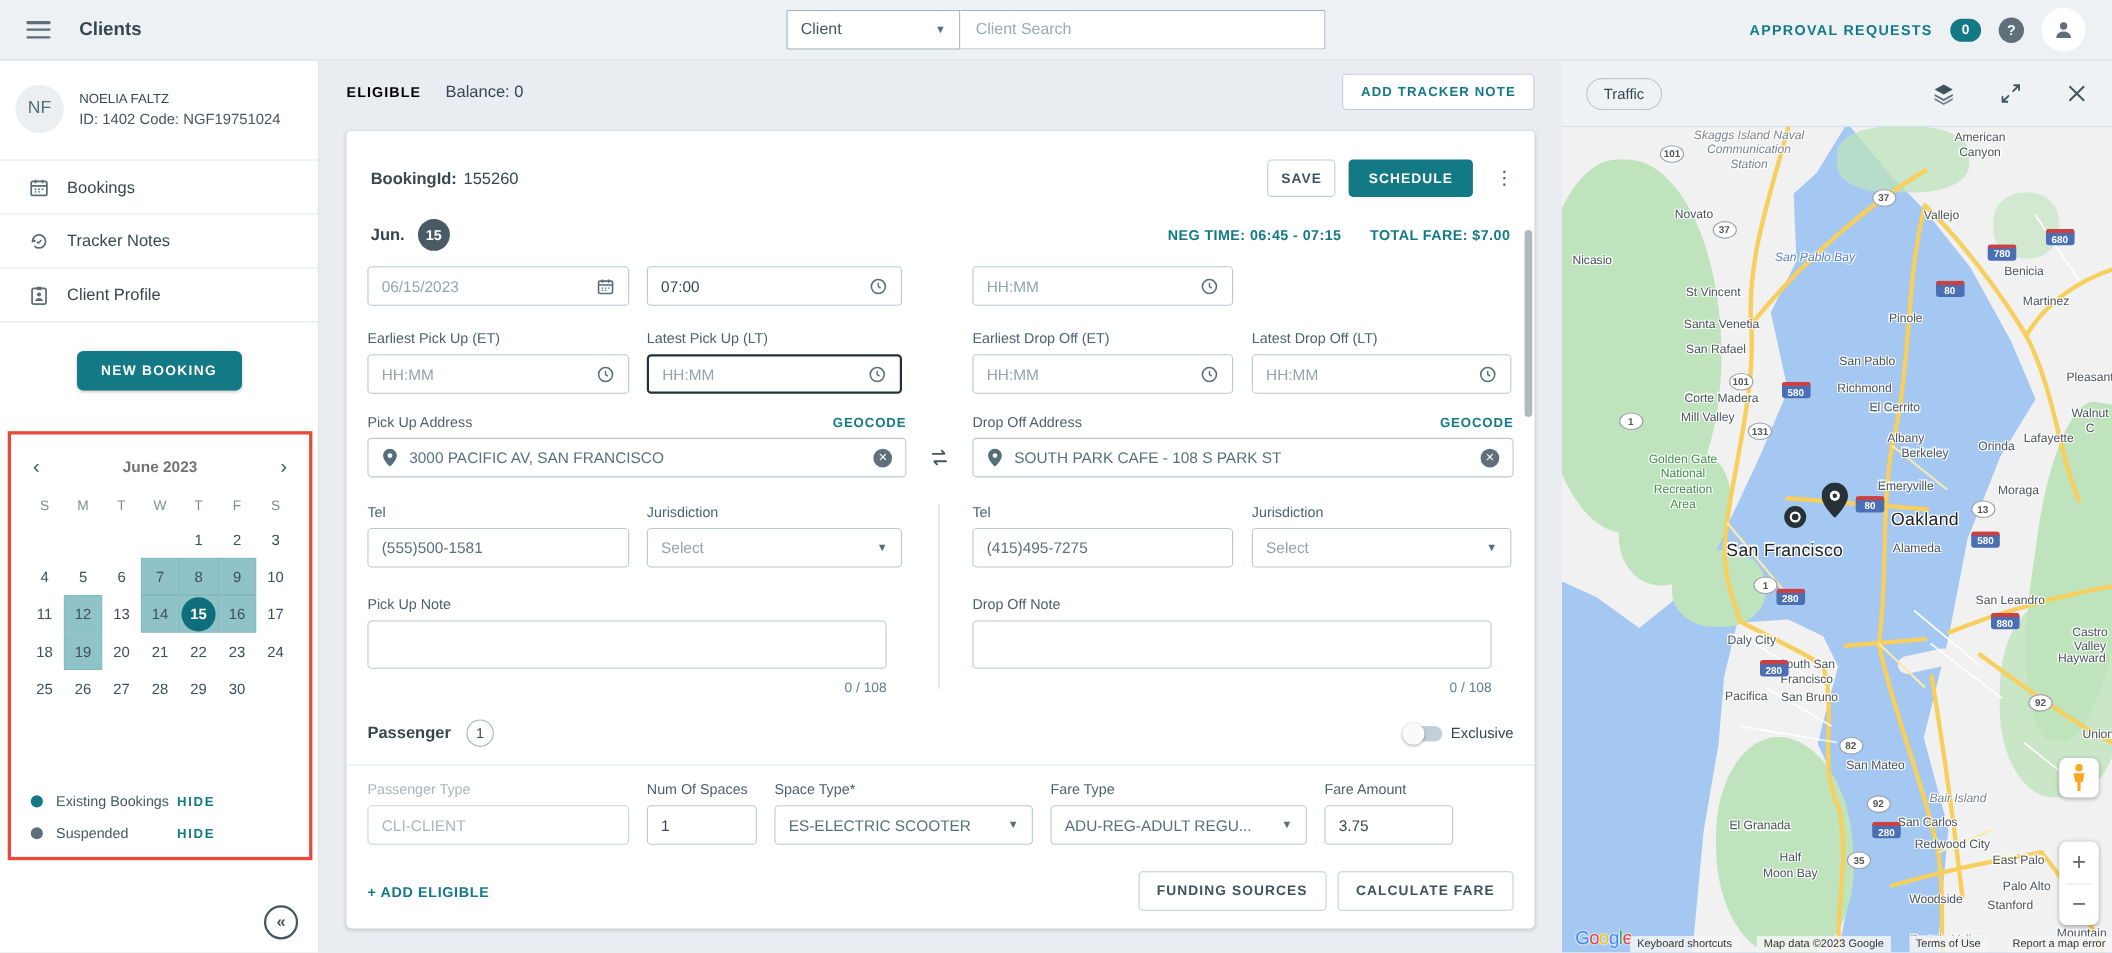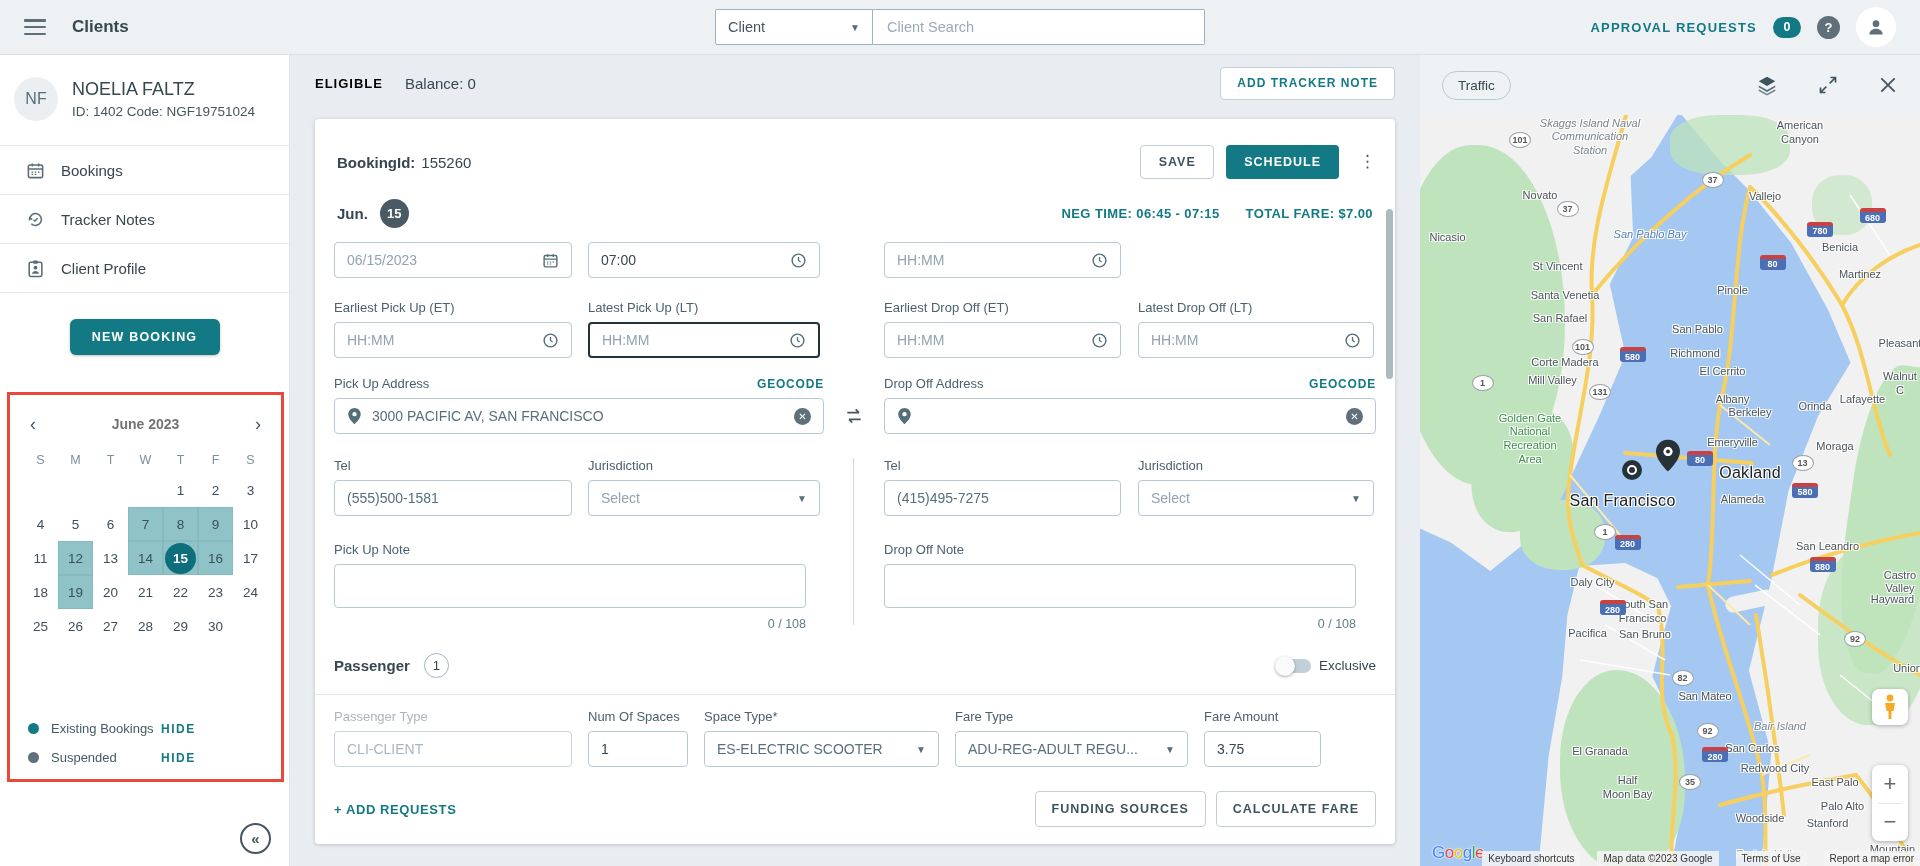--- a/index.html
+++ b/index.html
@@ -23,21 +23,21 @@
   .help-circle { width:23px; height:23px; border-radius:50%; background:#5f707b; color:#fff; font-size:13px; font-weight:700; display:flex; align-items:center; justify-content:center; }
   .avatar-top { width:40px; height:40px; border-radius:50%; background:#fff; display:flex; align-items:center; justify-content:center; }
 
   .content { flex:1; display:flex; min-height:0; }
 
   
   .sidebar { width:290px; background:#fff; border-right:1px solid #dde3e7; position:relative; flex:0 0 auto; }
   .client-block { display:flex; align-items:center; padding:22px 16px 24px 14px; }
   .client-avatar { width:44px; height:44px; border-radius:50%; background:#eceff1; color:#546e7a; font-size:16px; display:flex; align-items:center; justify-content:center; flex:0 0 auto; }
   .client-meta { margin-left:14px; }
-  .client-name { font-size:18px; color:#37474f; margin-bottom:4px; }
+  .client-name { font-size:12px; color:#37474f; margin-bottom:4px; }
   .client-id { font-size:13.5px; color:#44565f; }
   .side-menu { border-top:1px solid #e5e9ec; }
   .menu-item { height:49px; display:flex; align-items:center; padding:0 16px 0 26px; border-bottom:1px solid #e5e9ec; cursor:pointer; }
   .menu-item svg { flex:0 0 auto; }
   .menu-label { margin-left:16px; font-size:15px; color:#37474f; }
   .new-booking { display:block; margin:26px auto 0; width:150px; height:36px; background:#137a85; color:#fff; border:none; border-radius:6px; font-family:"Liberation Sans",sans-serif; font-size:12.5px; font-weight:700; letter-spacing:1.2px; box-shadow:0 1px 3px rgba(0,0,0,.25); cursor:pointer; }
 
   .calendar-box { position:absolute; left:7px; top:337px; width:277px; height:390px; border:3px solid #e8493a; background:#fff; }
   .cal-nav { display:flex; align-items:center; padding:20px 20px 6px; }
   .cal-arrow { font-size:18px; color:#3e5965; cursor:pointer; line-height:1; }
@@ -59,21 +59,21 @@
   .main-head { height:56px; display:flex; align-items:center; padding:0 25px; flex:0 0 auto; }
   .eligible { color:#000000; font-size:13px; font-weight:700; letter-spacing:1px; }
   .balance { margin-left:22px; font-size:15px; color:#37474f; }
   .add-tracker { margin-left:auto; height:33px; background:#fff; border:1px solid #c3ced6; border-radius:4px; color:#137a85; font-family:"Liberation Sans",sans-serif; font-size:12px; font-weight:700; letter-spacing:1px; padding:0 16px; cursor:pointer; }
 
   .card { margin:8px 25px 0; background:#fff; border-radius:4px; box-shadow:0 1px 4px rgba(0,0,0,.18); height:725px; position:relative; overflow:hidden; }
   .card-head { padding:26px 22px 0; }
   .ch-row1 { display:flex; align-items:center; }
   .bid-label { font-size:15px; font-weight:700; }
   .bid-value { font-size:15px; margin-left:6px; }
-  .btn-save { margin-left:auto; width:74px; height:34px; background:#fff; border:1px solid #c3ced6; border-radius:4px; color:#3d545e; font-family:"Liberation Sans",sans-serif; font-size:12.5px; font-weight:700; letter-spacing:1px; cursor:pointer; }
+  .btn-save { margin-left:auto; width:62px; height:34px; background:#fff; border:1px solid #c3ced6; border-radius:4px; color:#3d545e; font-family:"Liberation Sans",sans-serif; font-size:12.5px; font-weight:700; letter-spacing:1px; cursor:pointer; }
   .btn-schedule { margin-left:12px; height:34px; padding:0 18px; background:#137a85; border:none; border-radius:4px; color:#fff; font-family:"Liberation Sans",sans-serif; font-size:12.5px; font-weight:700; letter-spacing:1px; cursor:pointer; }
   .dots-menu { margin-left:20px; color:#44565f; font-size:17px; letter-spacing:0; cursor:pointer; line-height:0.55; text-align:center; width:14px; }
   .ch-row2 { display:flex; align-items:center; margin-top:20px; }
   .month-label { font-size:15px; font-weight:700; }
   .day-circle { width:29px; height:29px; border-radius:50%; background:#4a5a64; color:#fff; font-size:13px; font-weight:700; display:flex; align-items:center; justify-content:center; margin-left:12px; }
   .fare-info { margin-left:auto; display:flex; gap:26px; }
   .fare-info span { color:#137a85; font-size:13px; font-weight:700; letter-spacing:.4px; }
 
   .card-body { padding:14px 19px 0; position:relative; }
   .frow { display:flex; }
@@ -516,20 +516,21 @@
                 <div class="addr-head">
                   <span class="fld-label" style="margin-bottom:0;">Drop Off Address</span>
                   <span class="geocode">GEOCODE</span>
                 </div>
                 <div class="inp addr-inp" style="margin-top:7px;">
                   <span class="pin">
                       <svg width="15" height="18" viewBox="0 0 24 28" fill="#546e7a">
                         <path d="M12 1C6.5 1 2 5.5 2 11c0 7.5 10 16 10 16s10-8.5 10-16c0-5.5-4.5-10-10-10zm0 13.5A3.5 3.5 0 1 1 12 7.5a3.5 3.5 0 0 1 0 7z"></path>
                       </svg>
                     </span>
+                  <input value="SOUTH PARK CAFE - 108 S PARK ST" style="">
                   <span class="r-icon clear-x">✕</span>
                 </div>
               </div>
             </div>
           </div>
 
           <div class="split-zone">
 
             <div class="frow" style="margin-top:24px;">
               <div class="half-l">
@@ -625,21 +626,21 @@
             </div>
             <div class="fld w117">
               <div class="fld-label">Fare Amount</div>
               <div class="inp">
                   <input class="dark" value="3.75" style="">
                 </div>
             </div>
           </div>
 
           <div class="bottom-row">
-            <span class="add-passenger">+ ADD REQUESTS</span>
+            <span class="add-passenger">+ ADD ELIGIBLE</span>
             <span class="spacer"></span>
             <button class="btn-outline">FUNDING SOURCES</button>
             <button class="btn-outline">CALCULATE FARE</button>
           </div>
         </div>
 
         <div class="card-scrollbar"></div>
       </div>
     </div>
 

